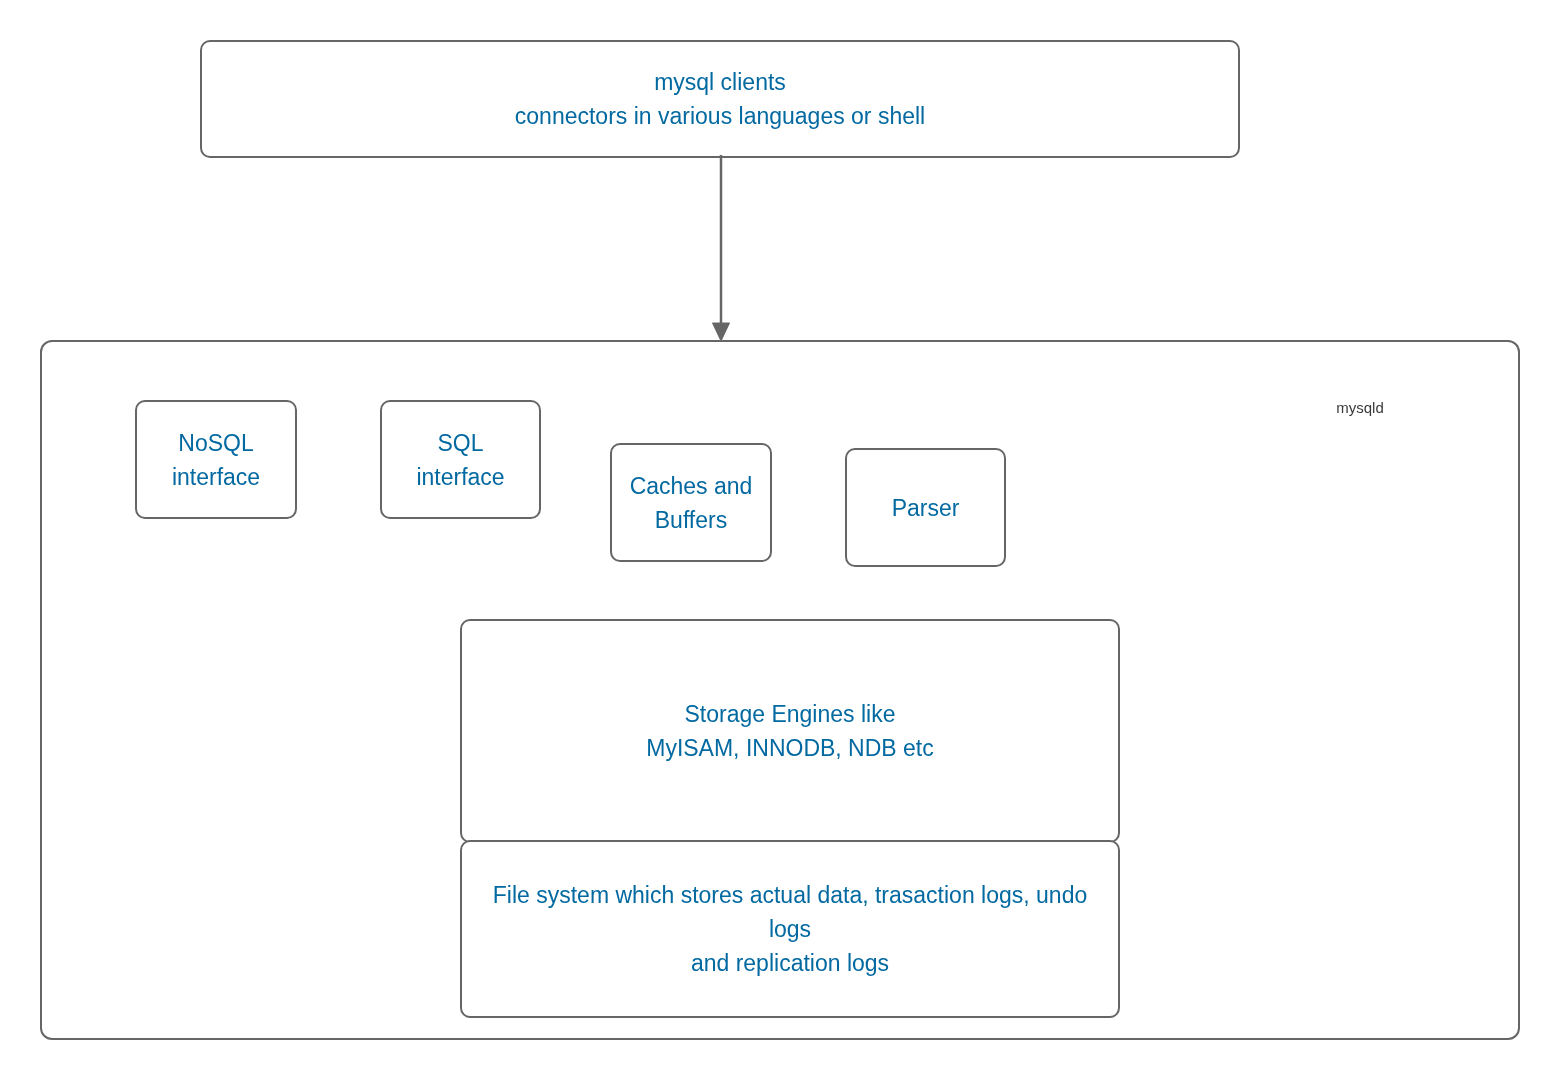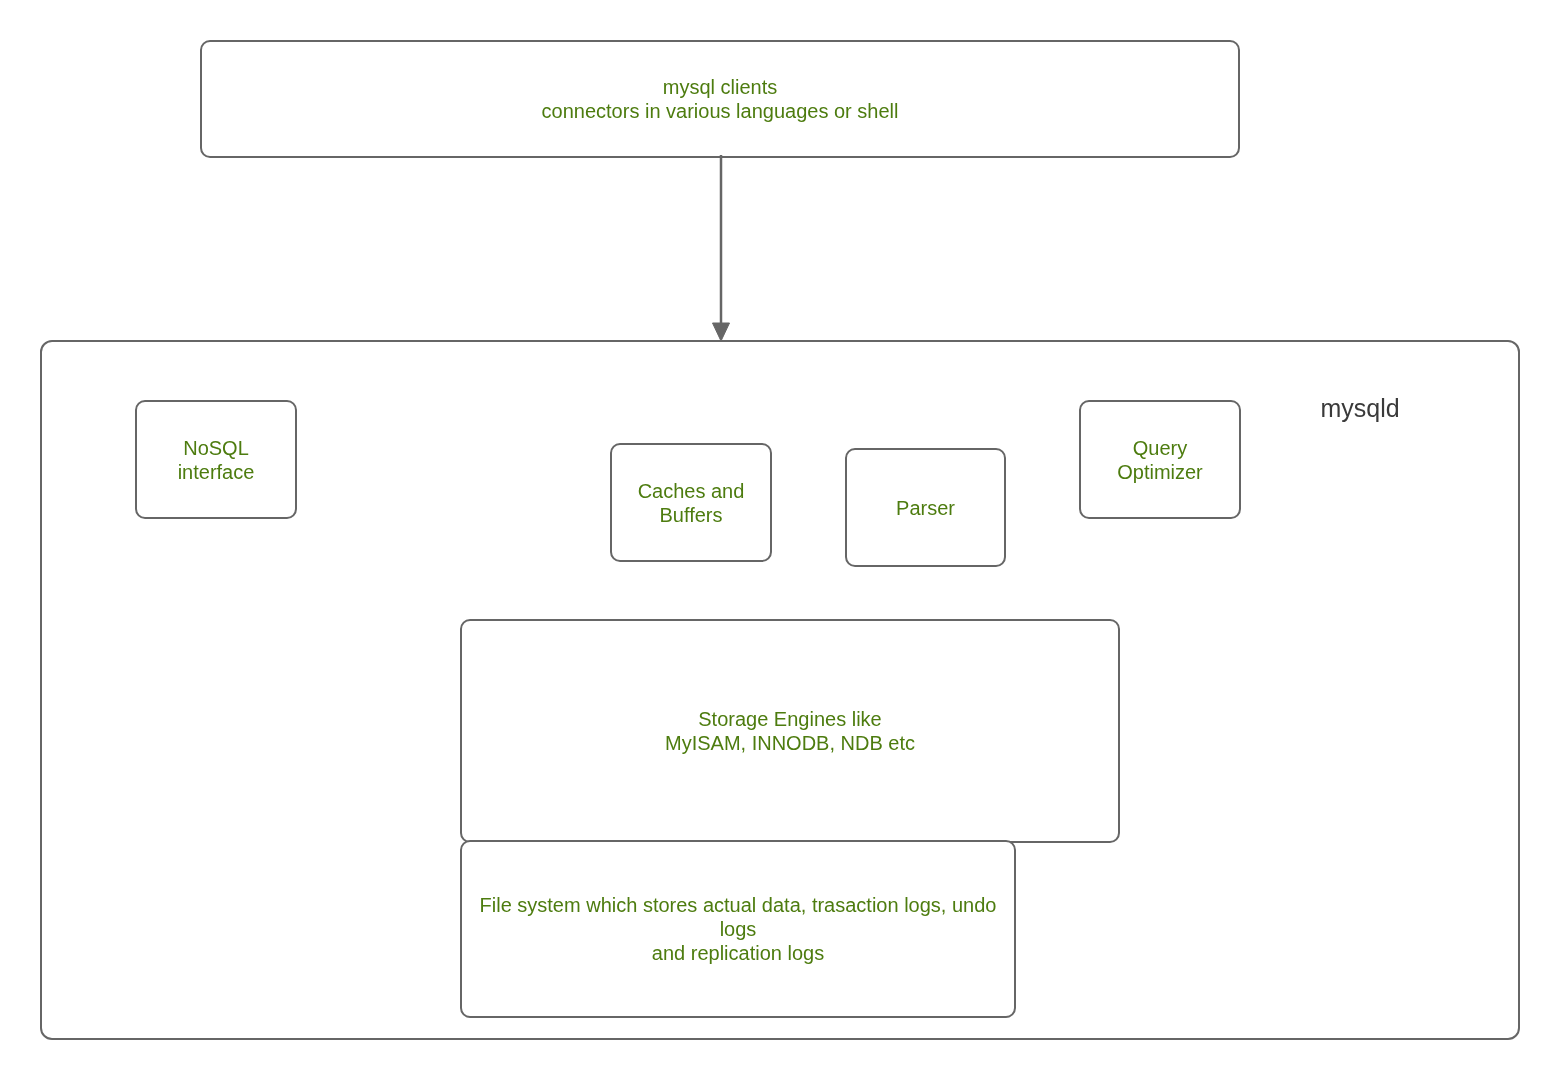--- a/index.html
+++ b/index.html
@@ -24,23 +24,23 @@
     box-sizing: border-box;
     border: 2px solid #666666;
     border-radius: 10px;
     background: #ffffff;
     display: flex;
     align-items: center;
     justify-content: center;
     text-align: center;
   }
   .node .label {
-    font-size: 20px;
-    line-height: 24px;
-    color: #4d7c0f;
+    font-size: 23px;
+    line-height: 34px;
+    color: #0369a1;
     white-space: pre-line;
     padding: 0 10px;
   }
   
   #clients-box {
     left: 200px;
     top: 40px;
     width: 1040px;
     height: 118px;
   }
@@ -52,21 +52,21 @@
     height: 700px;
     display: block;
     border-radius: 12px;
   }
   #mysqld-title {
     position: absolute;
     left: 1290px;
     top: 396px;
     width: 140px;
     text-align: center;
-    font-size: 25px;
+    font-size: 15px;
     line-height: 24px;
     color: #3a3a3a;
   }
   
   .component {
     top: 400px;
     height: 119px;
   }
   #comp-0 { left: 135px; width: 162px; }
   #comp-1 { left: 380px; width: 161px; }
@@ -77,21 +77,21 @@
   #storage-box {
     left: 460px;
     top: 619px;
     width: 660px;
     height: 224px;
   }
   
   #filesystem-box {
     left: 460px;
     top: 840px;
-    width: 556px;
+    width: 660px;
     height: 178px;
   }
   
   #clients-to-mysqld-arrow {
     position: absolute;
     left: 700px;
     top: 155px;
     width: 42px;
     height: 190px;
     pointer-events: none;
@@ -113,30 +113,29 @@
   </svg>
 
   <div class="node" id="mysqld-container"></div>
 
   <div id="mysqld-title">mysqld</div>
 
   <div class="node component" id="comp-0">
     <span class="label">NoSQL
 interface</span>
   </div>
+  <div class="node component" id="comp-1">
+    <span class="label">SQL interface</span>
+  </div>
   <div class="node component" id="comp-2">
     <span class="label">Caches and
 Buffers</span>
   </div>
   <div class="node component" id="comp-3">
     <span class="label">Parser</span>
-  </div>
-  <div class="node component" id="comp-4">
-    <span class="label">Query
-Optimizer</span>
   </div>
 
   <div class="node" id="storage-box">
     <span class="label">Storage Engines like
 MyISAM, INNODB, NDB etc</span>
   </div>
 
   <div class="node" id="filesystem-box">
     <span class="label">File system which stores actual data, trasaction logs, undo logs
 and replication logs</span>

